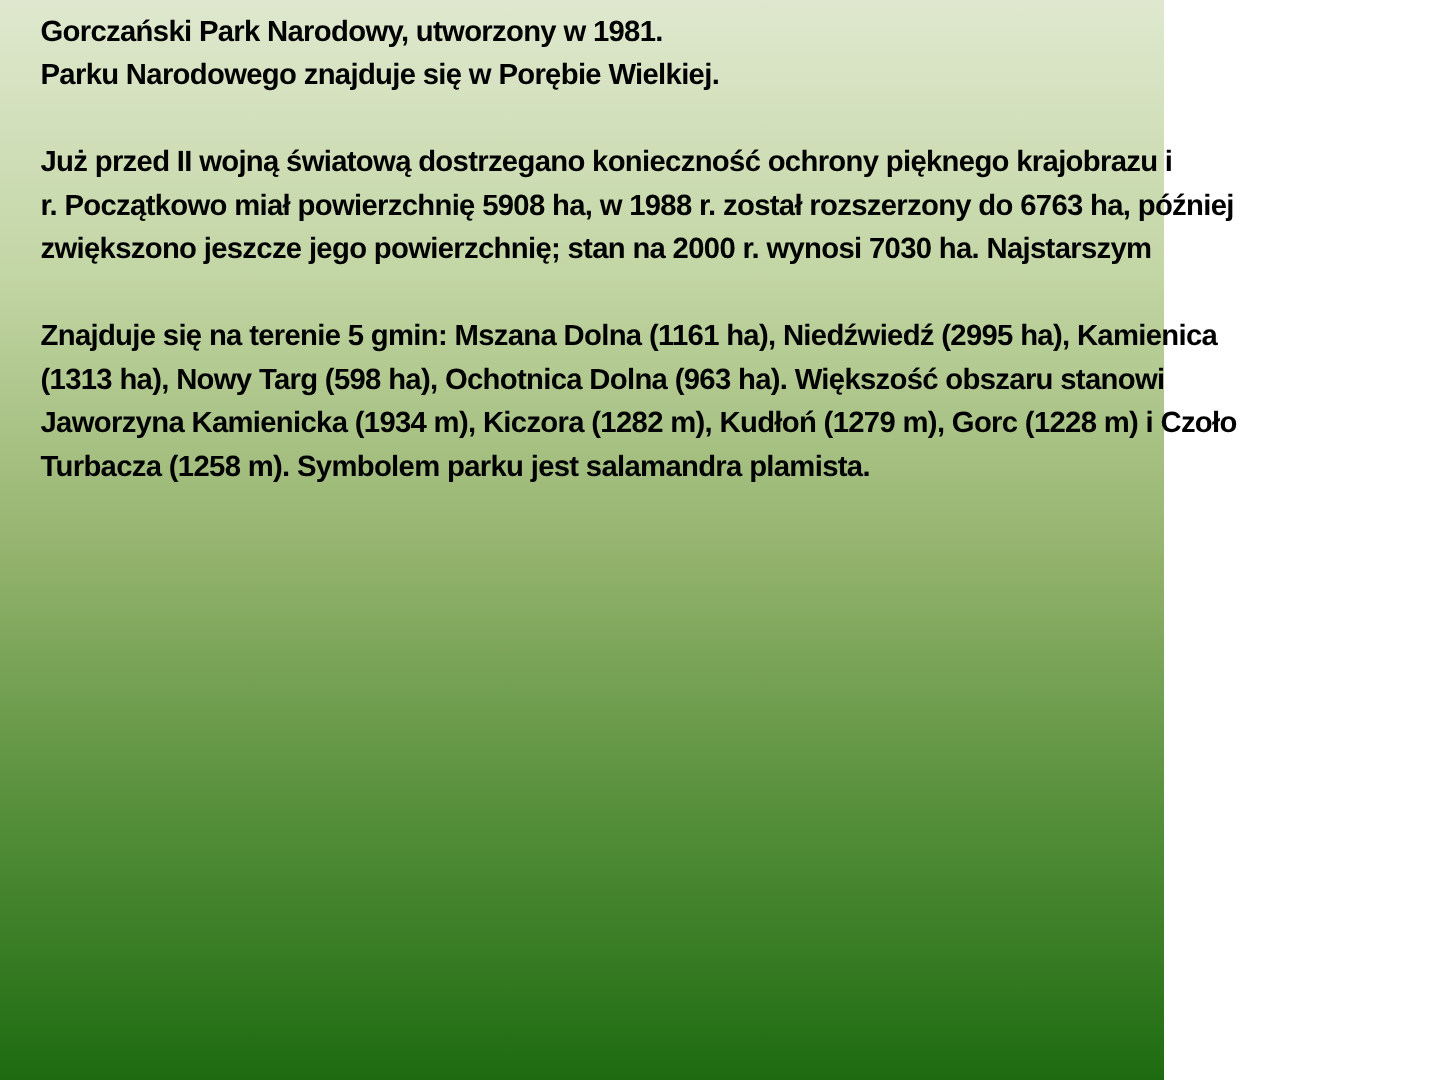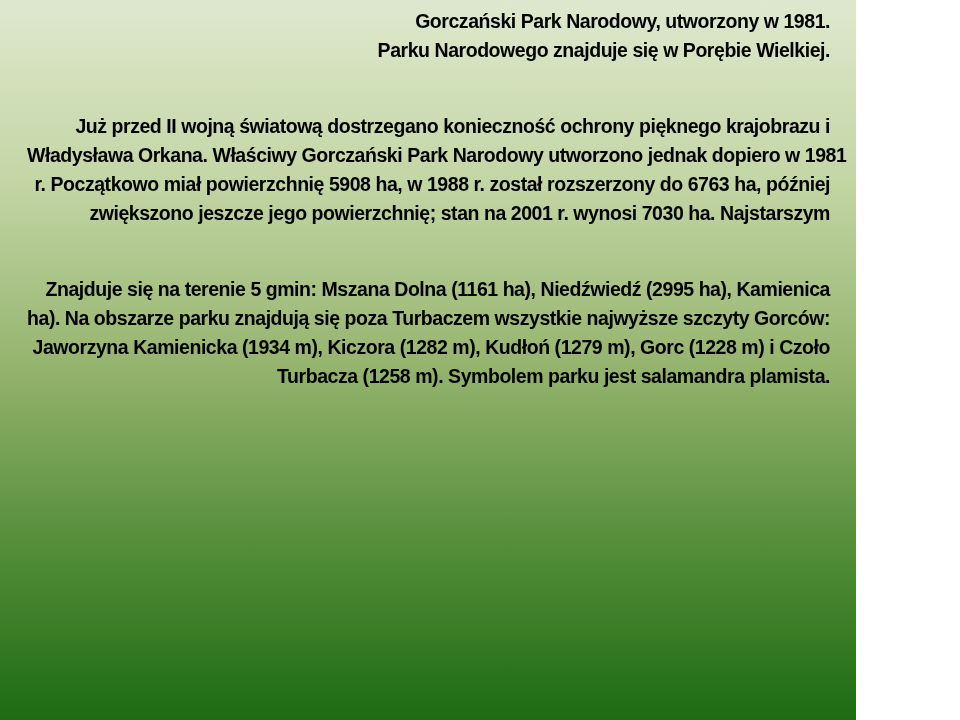--- a/index.html
+++ b/index.html
@@ -5,56 +5,54 @@
   html, body {
     margin: 0;
     padding: 0;
   }
   body {
     width: 960px;
     height: 720px;
     overflow: hidden;
   }
   .slide {
-    width: 856px;
+    width: 776px;
     height: 720px;
     box-sizing: border-box;
-    text-align: right;
     
   }
   .slide-text {
     padding: 7px 26px 0 27px;
     font-family: "Liberation Sans", sans-serif;
     font-weight: bold;
     font-size: 19.5px;
     line-height: 29px;
     letter-spacing: -0.45px;
     color: #000000;
   }
   .paragraph { margin: 0; }
-  .paragraph + .paragraph { margin-top: 47px; }
+  .paragraph + .paragraph { margin-top: 29px; }
   .text-line {
     white-space: nowrap;
   }
 </style>
 </head>
 <body>
 
 <div class="slide" style="background: linear-gradient(rgb(223, 232, 206) 0%, rgb(195, 214, 165) 25%, rgb(151, 181, 112) 50%, rgb(86, 143, 58) 75%, rgb(29, 107, 16) 100%);">
   <div class="slide-text" style="color: rgb(0, 0, 0);">
       <div class="paragraph">
         <div class="text-line">Gorczański Park Narodowy, utworzony w 1981.</div>
         <div class="text-line">Parku Narodowego znajduje się w Porębie Wielkiej.</div>
       </div>
       <div class="paragraph">
         <div class="text-line">Już przed II wojną światową dostrzegano konieczność ochrony pięknego krajobrazu i</div>
-        <div class="text-line">Władysława Orkana. Właściwy Gorczański Park Narodowy utworzono jednak dopiero w 1981</div>
         <div class="text-line">r. Początkowo miał powierzchnię 5908 ha, w 1988 r. został rozszerzony do 6763 ha, później</div>
-        <div class="text-line">zwiększono jeszcze jego powierzchnię; stan na 2001 r. wynosi 7030 ha. Najstarszym</div>
+        <div class="text-line">zwiększono jeszcze jego powierzchnię; stan na 2000 r. wynosi 7030 ha. Najstarszym</div>
       </div>
       <div class="paragraph">
         <div class="text-line">Znajduje się na terenie 5 gmin: Mszana Dolna (1161 ha), Niedźwiedź (2995 ha), Kamienica</div>
-        <div class="text-line">ha). Na obszarze parku znajdują się poza Turbaczem wszystkie najwyższe szczyty Gorców:</div>
+        <div class="text-line">(1313 ha), Nowy Targ (598 ha), Ochotnica Dolna (963 ha). Większość obszaru stanowi</div>
         <div class="text-line">Jaworzyna Kamienicka (1934 m), Kiczora (1282 m), Kudłoń (1279 m), Gorc (1228 m) i Czoło</div>
         <div class="text-line">Turbacza (1258 m). Symbolem parku jest salamandra plamista.</div>
       </div>
     </div>
 </div>
 
 </body></html>

